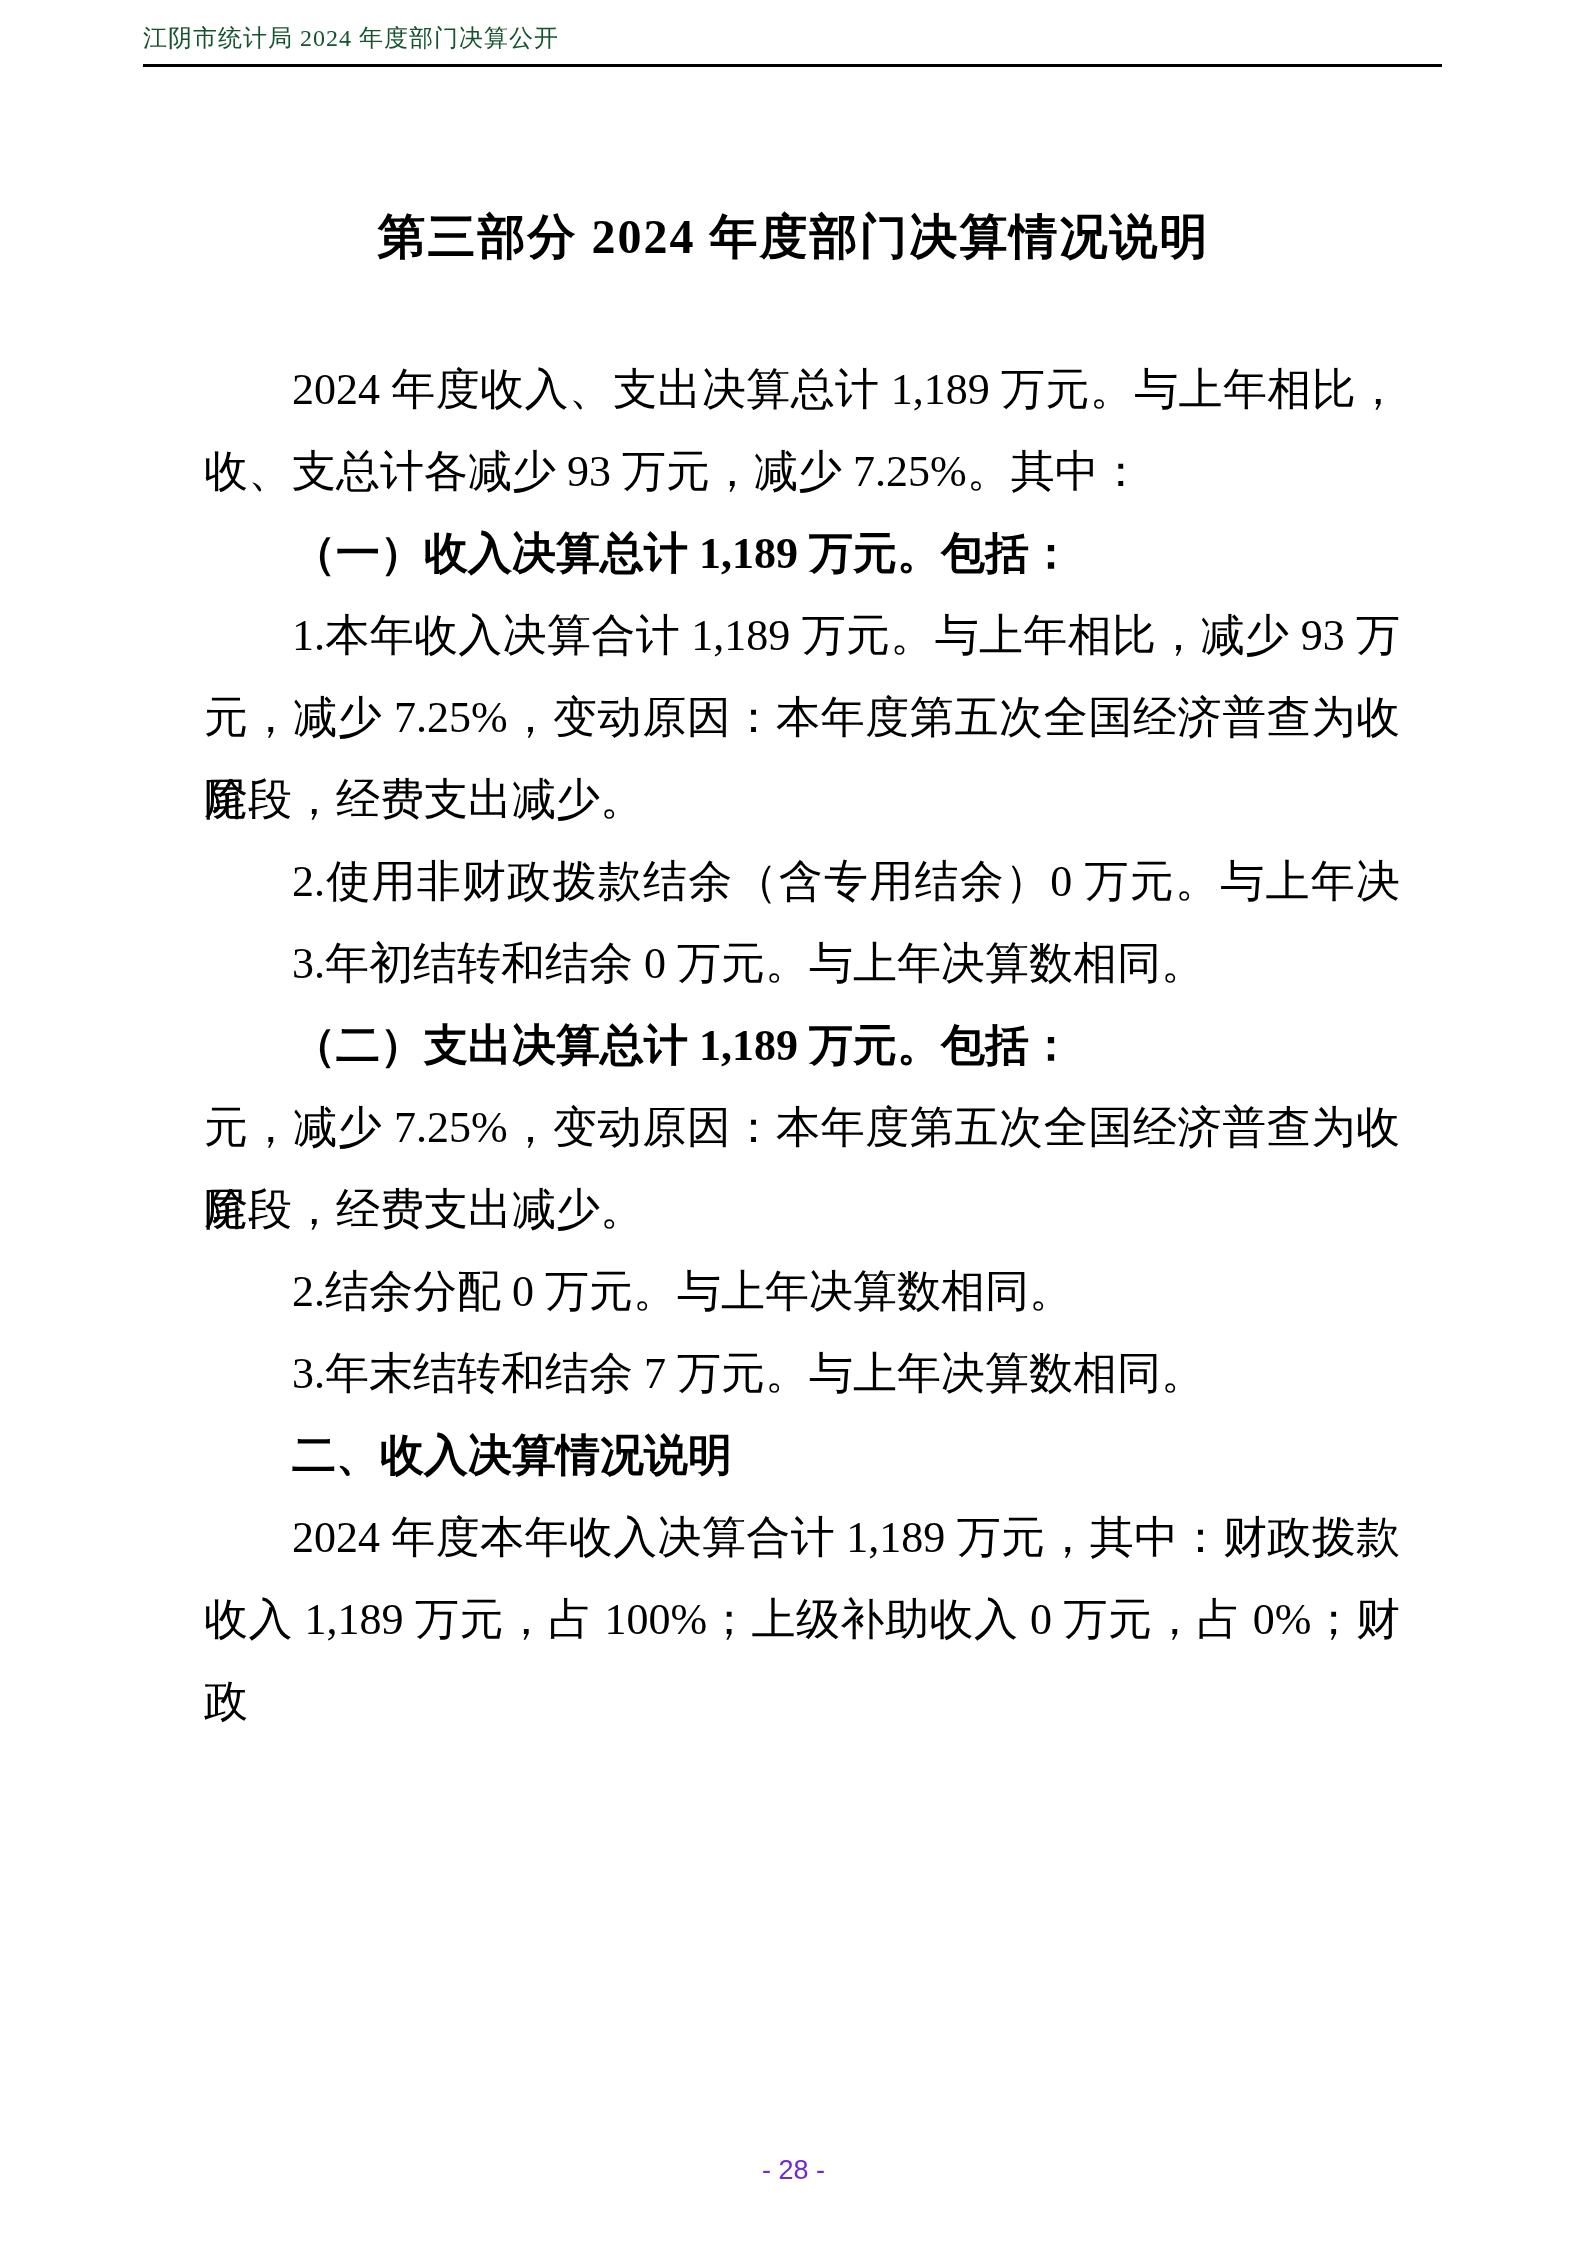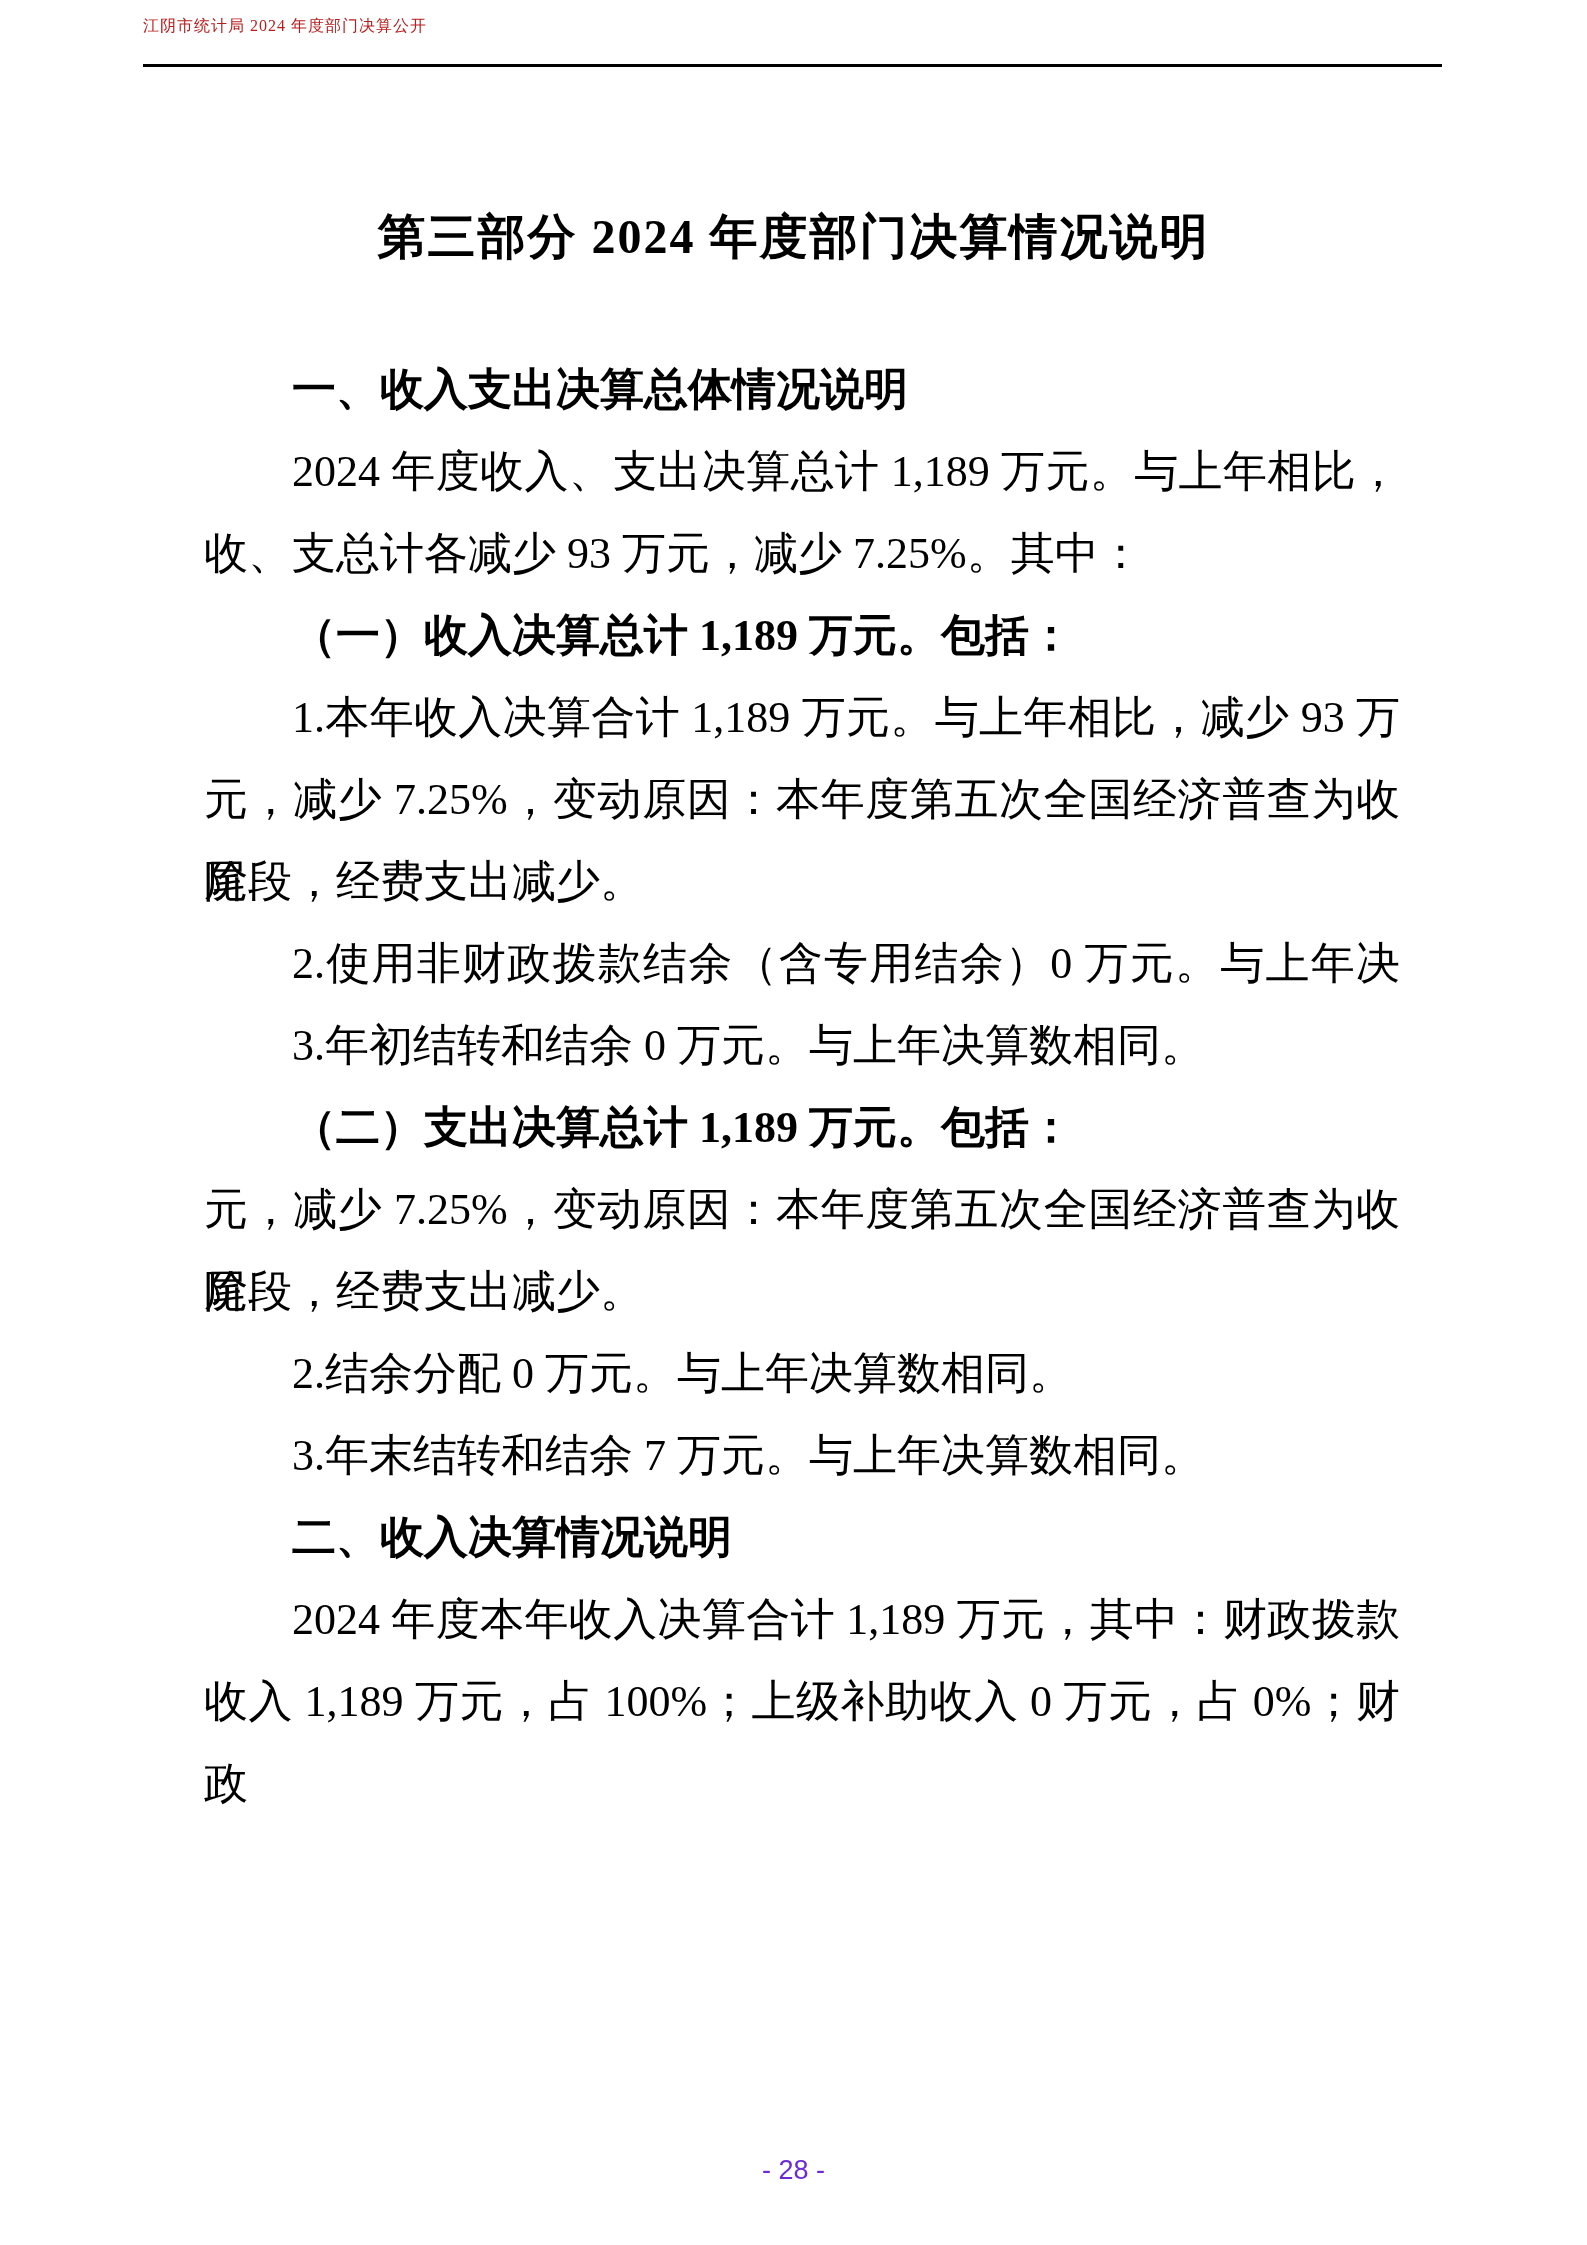--- a/index.html
+++ b/index.html
@@ -12,25 +12,25 @@
     width: 1587px;
     height: 2245px;
     background: #ffffff;
     color: #000000;
     font-family: "Liberation Serif", "DejaVu Serif", serif;
     overflow: hidden;
   }
   .page-header-text {
     position: absolute;
     left: 143px;
-    top: 10px;
-    font-size: 16px;
+    top: 22px;
+    font-size: 24px;
     line-height: 32px;
     letter-spacing: 1px;
-    color: #b91c1c;
+    color: #14532d;
     white-space: nowrap;
   }
   .page-header-rule {
     position: absolute;
     left: 143px;
     top: 64px;
     width: 1299px;
     height: 3px;
     background: #000000;
   }
@@ -83,21 +83,20 @@
 
 <div class="page">
 
   <div class="page-header-text">江阴市统计局 2024 年度部门决算公开</div>
 
   <div class="page-header-rule"></div>
 
   <div class="doc-title">第三部分 2024 年度部门决算情况说明</div>
 
   <div class="body-block" id="body-block">
-      <div class="line bold indent">一、收入支出决算总体情况说明</div>
       <div class="line indent justify">2024 年度收入、支出决算总计 1,189 万元。与上年相比，</div>
       <div class="line">收、支总计各减少 93 万元，减少 7.25%。其中：</div>
       <div class="line bold indent">（一）收入决算总计 1,189 万元。包括：</div>
       <div class="line indent justify">1.本年收入决算合计 1,189 万元。与上年相比，减少 93 万</div>
       <div class="line justify">元，减少 7.25%，变动原因：本年度第五次全国经济普查为收尾</div>
       <div class="line">阶段，经费支出减少。</div>
       <div class="line indent justify">2.使用非财政拨款结余（含专用结余）0 万元。与上年决</div>
       <div class="line indent">3.年初结转和结余 0 万元。与上年决算数相同。</div>
       <div class="line bold indent">（二）支出决算总计 1,189 万元。包括：</div>
       <div class="line justify">元，减少 7.25%，变动原因：本年度第五次全国经济普查为收尾</div>

